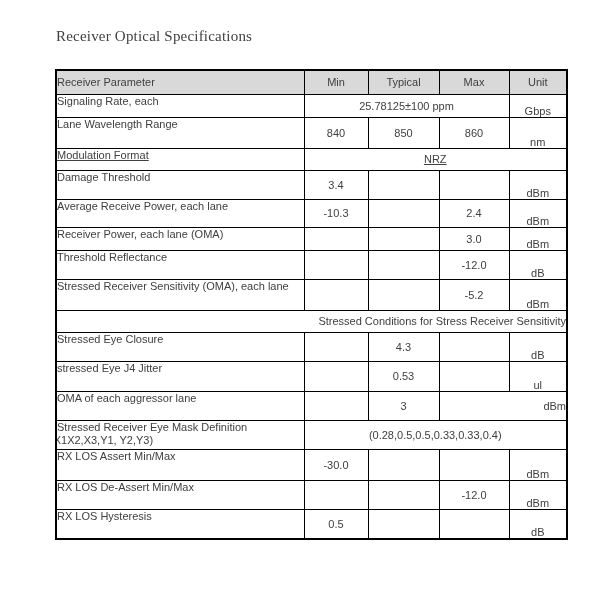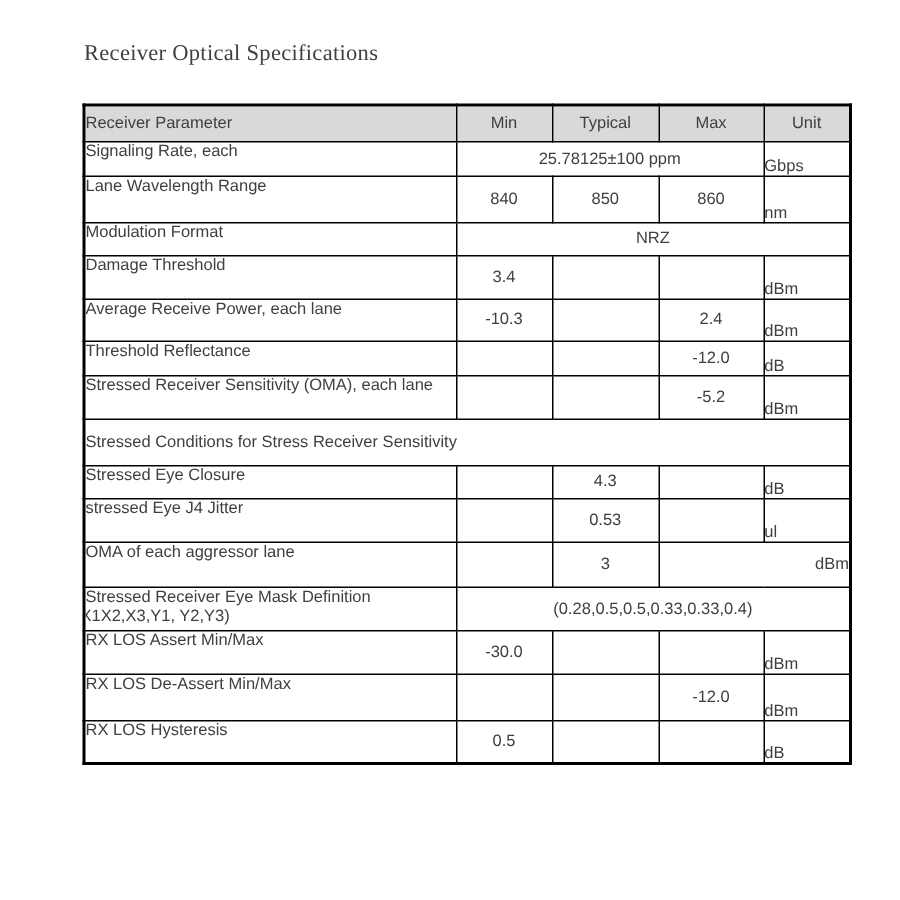--- a/index.html
+++ b/index.html
@@ -45,31 +45,31 @@
   
   td.param {
     text-align: left;
     vertical-align: top;
     padding: 4px 4px 0 13px;
     line-height: 13px;
   }
   td.param .l2 { margin-left: -7px; }
   td.value { text-align: center; vertical-align: middle; }
   td.value-right { text-align: right; vertical-align: middle; padding-right: 14px; }
-  td.unit  { vertical-align: bottom; padding-bottom: 5px; }
+  td.unit  { text-align: center; vertical-align: bottom; padding-bottom: 5px; }
   td.section {
-    text-align: left;
+    text-align: right;
     vertical-align: middle;
     padding-left: 13px;
     border-top: 2px solid #000000;
   }
   
   tbody tr:nth-child(1)  { height: 23px; }
   tbody tr:nth-child(2)  { height: 31px; }
-  tbody tr:nth-child(3)  { height: 22px; }
+  tbody tr:nth-child(3)  { height: 22px; text-decoration: underline; }
   tbody tr:nth-child(4)  { height: 29px; }
   tbody tr:nth-child(5)  { height: 28px; }
   tbody tr:nth-child(6)  { height: 23px; }
   tbody tr:nth-child(7)  { height: 29px; }
   tbody tr:nth-child(8)  { height: 31px; padding-left: 20px; }
   tbody tr:nth-child(9)  { height: 22px; }
   tbody tr:nth-child(10) { height: 29px; }
   tbody tr:nth-child(11) { height: 30px; }
   tbody tr:nth-child(12) { height: 29px; }
   tbody tr:nth-child(13) { height: 29px; }
@@ -126,20 +126,27 @@
           <td colspan="1" class="unit">dBm</td>
         </tr>
         <tr>
           <td colspan="1" class="param">Average Receive Power, each lane</td>
           <td colspan="1" class="value">-10.3</td>
           <td colspan="1" class="value"></td>
           <td colspan="1" class="value">2.4</td>
           <td colspan="1" class="unit">dBm</td>
         </tr>
         <tr>
+          <td colspan="1" class="param">Receiver Power, each lane (OMA)</td>
+          <td colspan="1" class="value"></td>
+          <td colspan="1" class="value"></td>
+          <td colspan="1" class="value">3.0</td>
+          <td colspan="1" class="unit">dBm</td>
+        </tr>
+        <tr>
           <td colspan="1" class="param">Threshold Reflectance</td>
           <td colspan="1" class="value"></td>
           <td colspan="1" class="value"></td>
           <td colspan="1" class="value">-12.0</td>
           <td colspan="1" class="unit">dB</td>
         </tr>
         <tr>
           <td colspan="1" class="param">Stressed Receiver Sensitivity (OMA), each lane</td>
           <td colspan="1" class="value"></td>
           <td colspan="1" class="value"></td>

